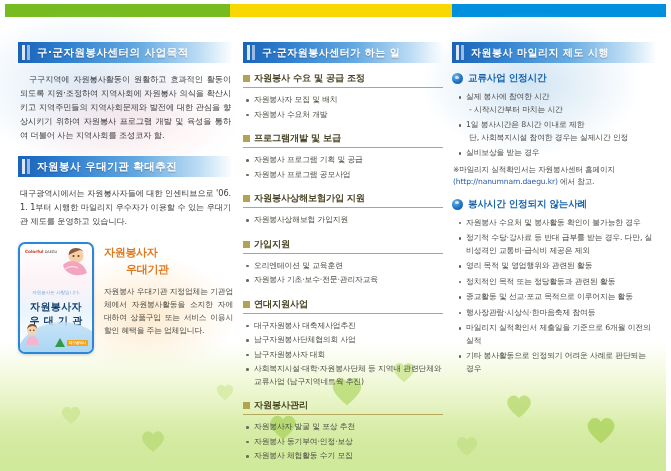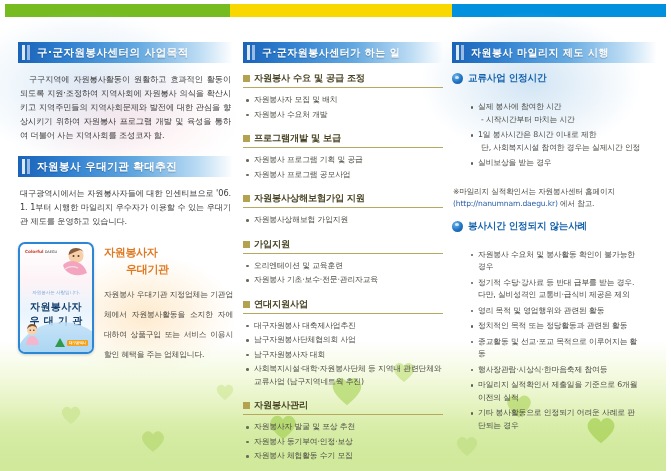--- a/index.html
+++ b/index.html
@@ -170,21 +170,21 @@
   .circ::after {
     content: "";
     position: absolute; left: 3px; top: 2.5px;
     width: 4px; height: 3px; border-radius: 50%;
     background: rgba(255,255,255,.75);
   }
   .rgrp-title {
     font-size: 9.6px; font-weight: bold; color: #1663ad;
     letter-spacing: -.2px;
   }
-  .rbullets { margin: 16px; padding: 0; list-style: none; }
+  .rbullets { margin: 4px; padding: 0; list-style: none; }
   .rbullets li {
     position: relative;
     font-size: 7.8px;
     line-height: 12.5px;
     color: #4a4a45;
     padding-left: 10px;
     margin-bottom: 3px;
     letter-spacing: -.15px;
   }
   .rbullets li::before {
@@ -257,21 +257,21 @@
     padding: 1px 2px; border-radius: 1px; letter-spacing: -.2px;
   }
   .cardtext { flex: 1; padding-top: 2px; }
   .card-title {
     font-size: 11px; font-weight: bold; color: #e07820;
     line-height: 17px; letter-spacing: -.3px;
   }
   .card-title .l2 { display: block; padding-left: 22px; }
   .card-body {
     margin-top: 7px;
-    font-size: 7.8px; line-height: 20px; color: #4a4a45;
+    font-size: 7.8px; line-height: 13px; color: #4a4a45;
     text-align: justify; letter-spacing: -.2px;
   }
 </style>
 </head>
 <body>
 
 <div id="page">
 
   <div class="topband">
     <div class="band-seg band-green"></div>

